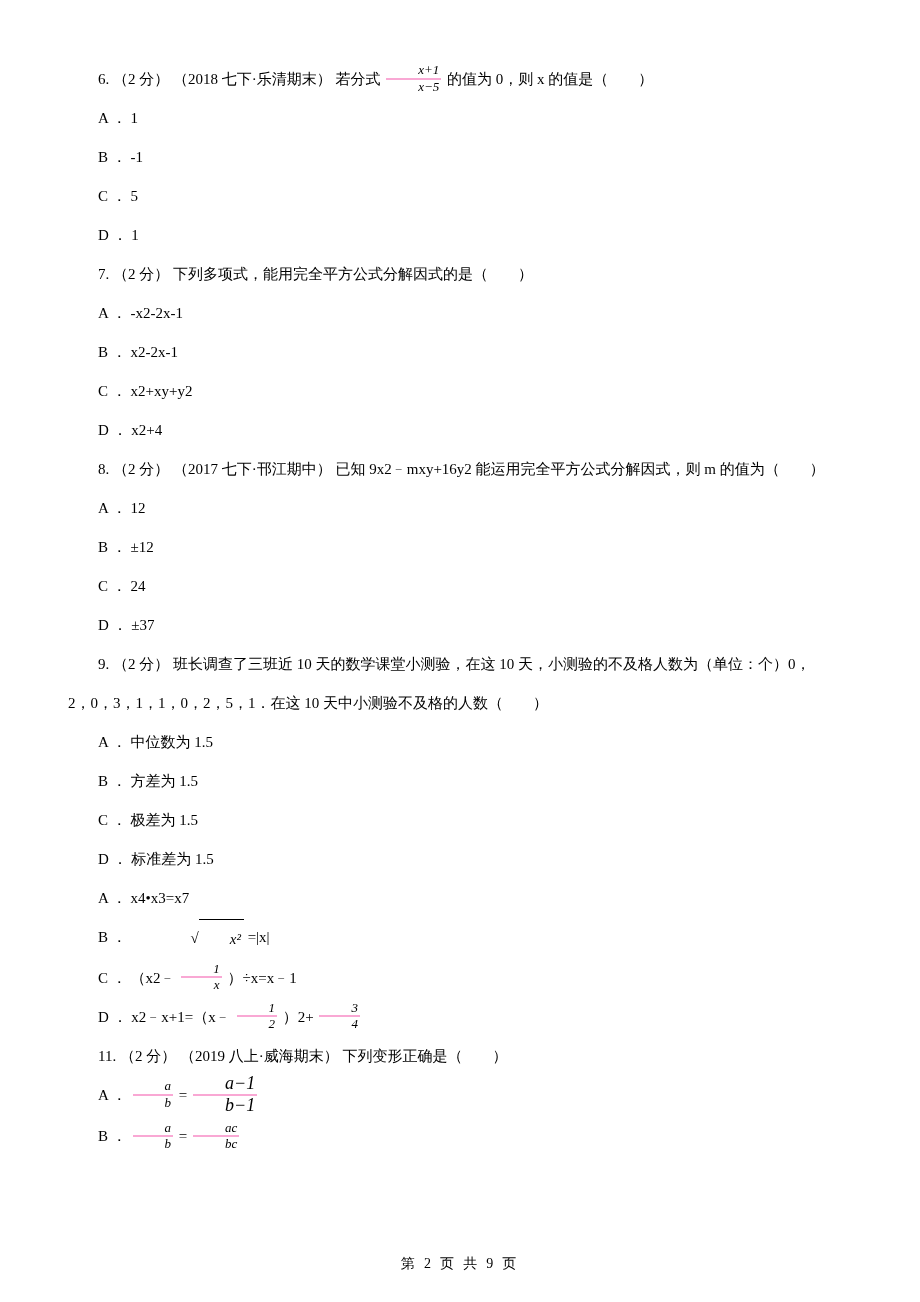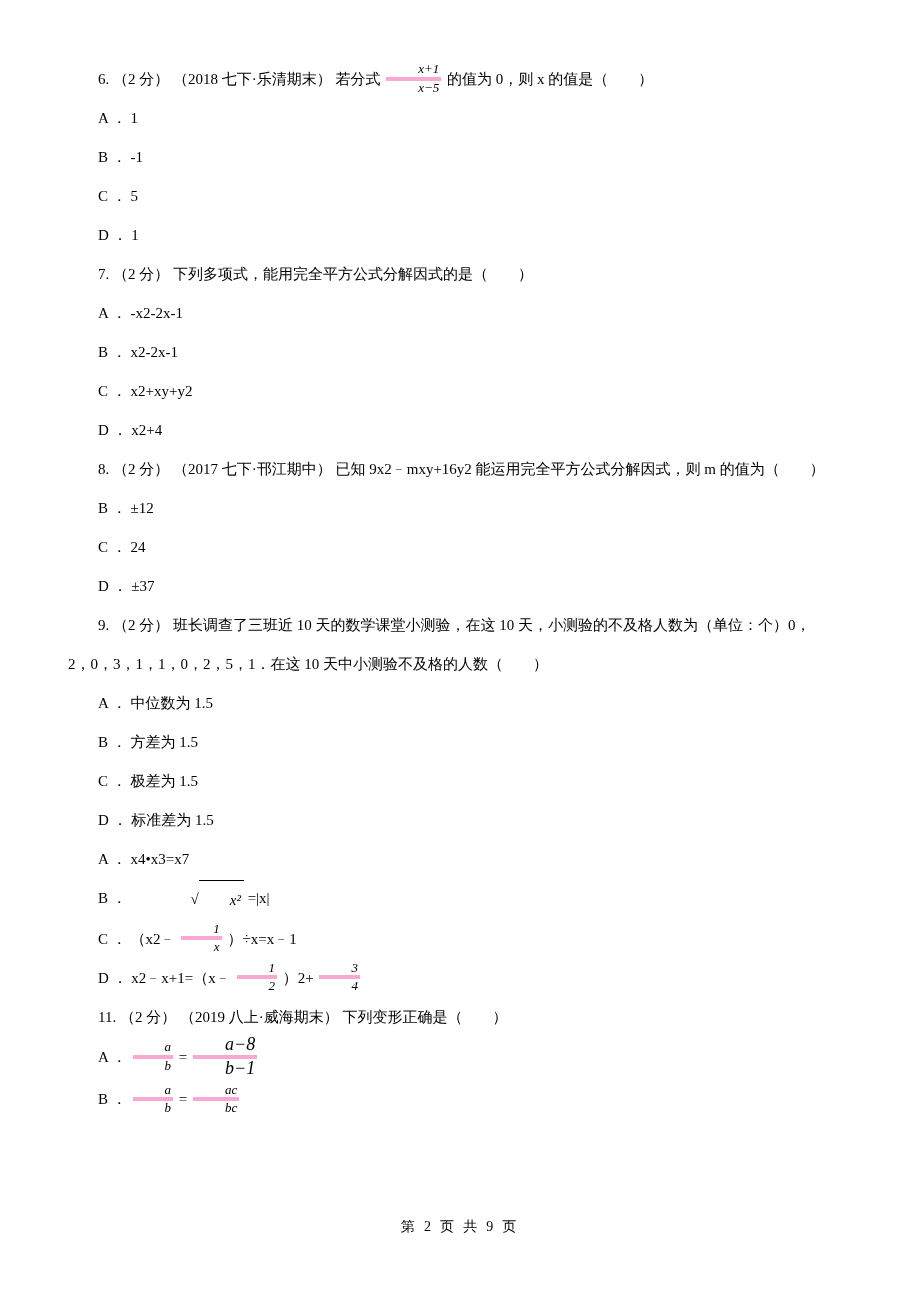--- a/index.html
+++ b/index.html
@@ -41,21 +41,21 @@
     position: relative;
     top: -2px;
   }
   .frac .num,
   .frac .den {
     display: block;
     padding: 0 2px;
     font-size: 13px;
   }
   .frac .num {
-    border-bottom: 4px solid #f9a8d4;
+    border-bottom: 2px solid #f9a8d4;
   }
   .frac-lg .num,
   .frac-lg .den {
     font-size: 18px;
   }
   .sqrt-wrap {
     display: inline-block;
     vertical-align: middle;
     font-family: "Times New Roman", serif;
   }
@@ -105,20 +105,21 @@
   <div class="q-block">
     <div class="q-stem">7. （2 分）  下列多项式，能用完全平方公式分解因式的是（　　）</div>
     <div class="opt">A ． -x2-2x-1</div>
     <div class="opt">B ．  x2-2x-1</div>
     <div class="opt">C ．  x2+xy+y2</div>
     <div class="opt">D ．  x2+4</div>
   </div>
 
   <div class="q-block">
     <div class="q-stem">8. （2 分） （2017 七下·邗江期中） 已知 9x2﹣mxy+16y2 能运用完全平方公式分解因式，则 m 的值为（　　）</div>
+    <div class="opt">A ．  12</div>
     <div class="opt">B ． ±12</div>
     <div class="opt">C ．  24</div>
     <div class="opt">D ． ±37</div>
   </div>
 
   <div class="q-block">
     <div class="q-stem">9. （2 分）  班长调查了三班近 10 天的数学课堂小测验，在这 10 天，小测验的不及格人数为（单位：个）0，</div>
     <div class="q-stem no-indent">2，0，3，1，1，0，2，5，1．在这 10 天中小测验不及格的人数（　　）</div>
     <div class="opt">A ． 中位数为 1.5</div>
     <div class="opt">B ． 方差为 1.5</div>
@@ -160,21 +161,21 @@
   <div class="q-block">
     <div class="q-stem">11. （2 分） （2019 八上·威海期末） 下列变形正确是（　　）</div>
     <div class="opt">
       <span>A ．  </span>
       <span class="frac">
         <span class="num italic">a</span>
         <span class="den italic">b</span>
       </span>
       <span> = </span>
       <span class="frac frac-lg">
-        <span class="num italic">a−8</span>
+        <span class="num italic">a−1</span>
         <span class="den italic">b−1</span>
       </span>
     </div>
     <div class="opt">
       <span>B ．  </span>
       <span class="frac">
         <span class="num italic">a</span>
         <span class="den italic">b</span>
       </span>
       <span> = </span>

